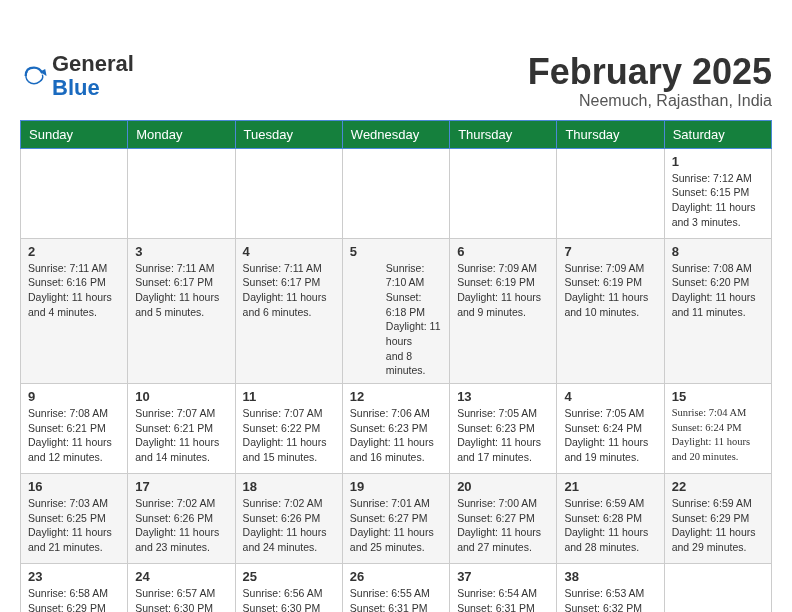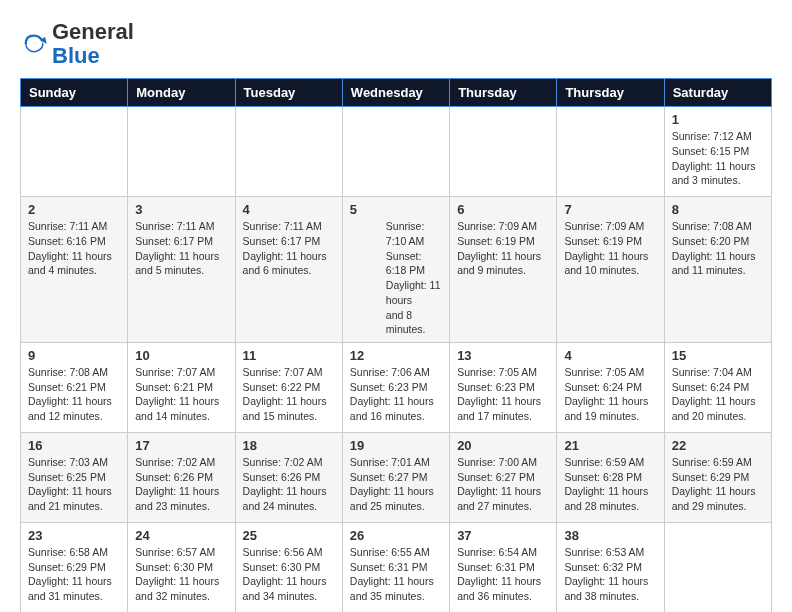--- a/index.html
+++ b/index.html
@@ -8,20 +8,21 @@
       background: #fff;
       width: 792px;
       min-height: 612px;
       padding: 20px;
     }
     .header-section {
       display: flex;
       justify-content: space-between;
       align-items: flex-start;
       margin-bottom: 10px;
+      margin-top: 32px;
     }
     .logo {
       display: flex;
       align-items: center;
       gap: 4px;
     }
     .logo-text {
       font-size: 22px;
       font-weight: bold;
       line-height: 1.1;
@@ -44,26 +45,26 @@
     .calendar-subtitle {
       font-size: 16px;
       color: #555;
     }
     .calendar-table {
       width: 100%;
       border-collapse: collapse;
       border: 1px solid #ccc;
     }
     .calendar-table th {
-      background-color: #0f172a;
+      background-color: #15803d;
       color: #fff;
       text-align: left;
       padding: 6px 8px;
       font-size: 13px;
-      font-weight: bold;
+      font-weight: normal;
       border: 1px solid #4a88d8;
     }
     .calendar-table td {
       vertical-align: top;
       border: 1px solid #ccc;
       padding: 5px 7px;
       width: 107px;
       min-height: 80px;
       height: 90px;
       font-size: 11px;
@@ -95,20 +96,24 @@
     <svg class="logo-icon" viewBox="0 0 40 40" xmlns="http://www.w3.org/2000/svg">
       <path d="M8 20 Q8 8 20 8 Q28 8 32 16" stroke="#1a6abf" stroke-width="3" fill="none"></path>
       <path d="M28 14 L36 10 L38 20" fill="#1a6abf"></path>
       <path d="M32 18 Q34 24 28 28 Q20 34 12 28 Q6 22 10 14" stroke="#1a6abf" stroke-width="2" fill="none"></path>
     </svg>
     <div class="logo-text">
       <span class="logo-general">General</span><br>
       <span class="logo-blue">Blue</span>
     </div>
   </div>
+  <div class="title-section">
+    <div class="calendar-title">February 2025</div>
+    <div class="calendar-subtitle">Neemuch, Rajasthan, India</div>
+  </div>
 </div>
 
 <table class="calendar-table">
   <thead>
     <tr>
     <th>Sunday</th>
         <th>Monday</th>
         <th>Tuesday</th>
         <th>Wednesday</th>
         <th>Thursday</th>
@@ -221,21 +226,21 @@
         </td>
         <td>
           <div class="day-number">4</div>
           <div class="day-info" style="white-space: pre-line;">Sunrise: 7:05 AM
 Sunset: 6:24 PM
 Daylight: 11 hours
 and 19 minutes.</div>
         </td>
         <td>
           <div class="day-number">15</div>
-          <div class="day-info" style="white-space: pre-line;">Sunrise: 7:04 AM
+          <div class="day-info" style="white-space: pre-line; font-family: Liberation Serif, serif;">Sunrise: 7:04 AM
 Sunset: 6:24 PM
 Daylight: 11 hours
 and 20 minutes.</div>
         </td>
       </tr>
       <tr>
         <td>
           <div class="day-number">16</div>
           <div class="day-info" style="white-space: pre-line;">Sunrise: 7:03 AM
 Sunset: 6:25 PM

